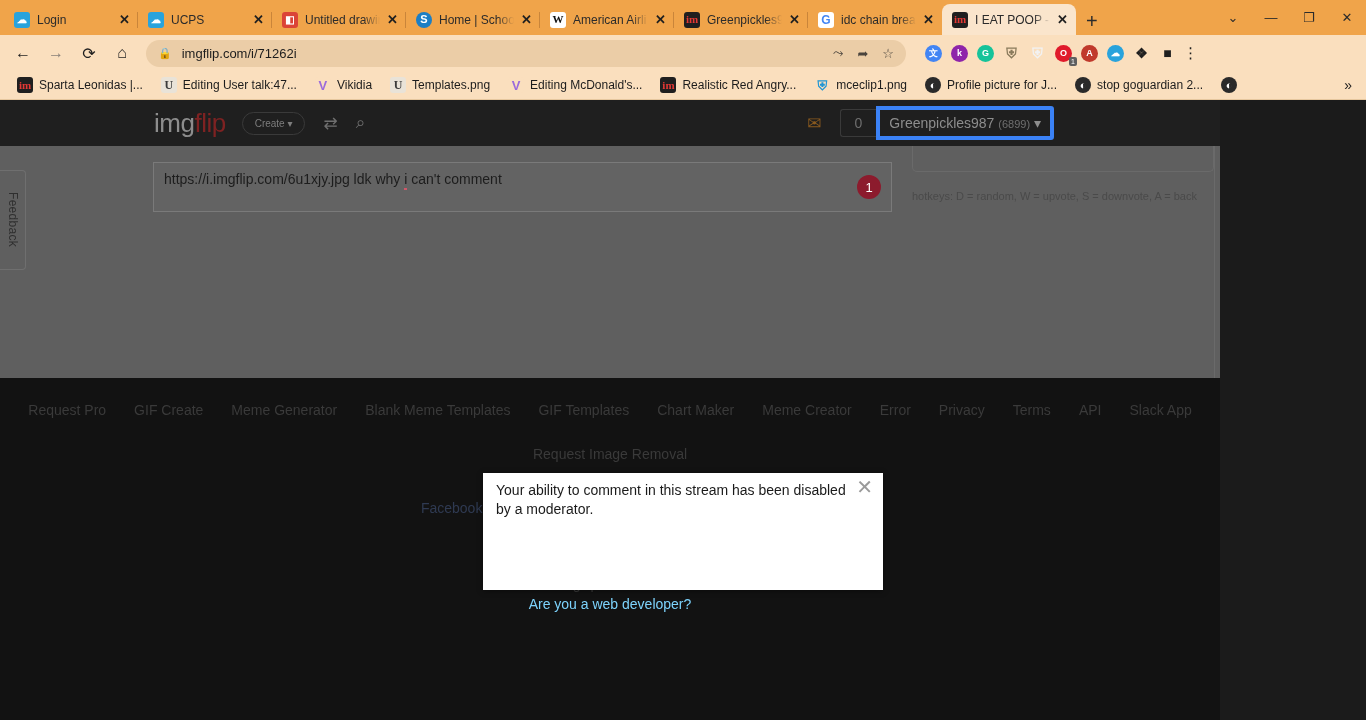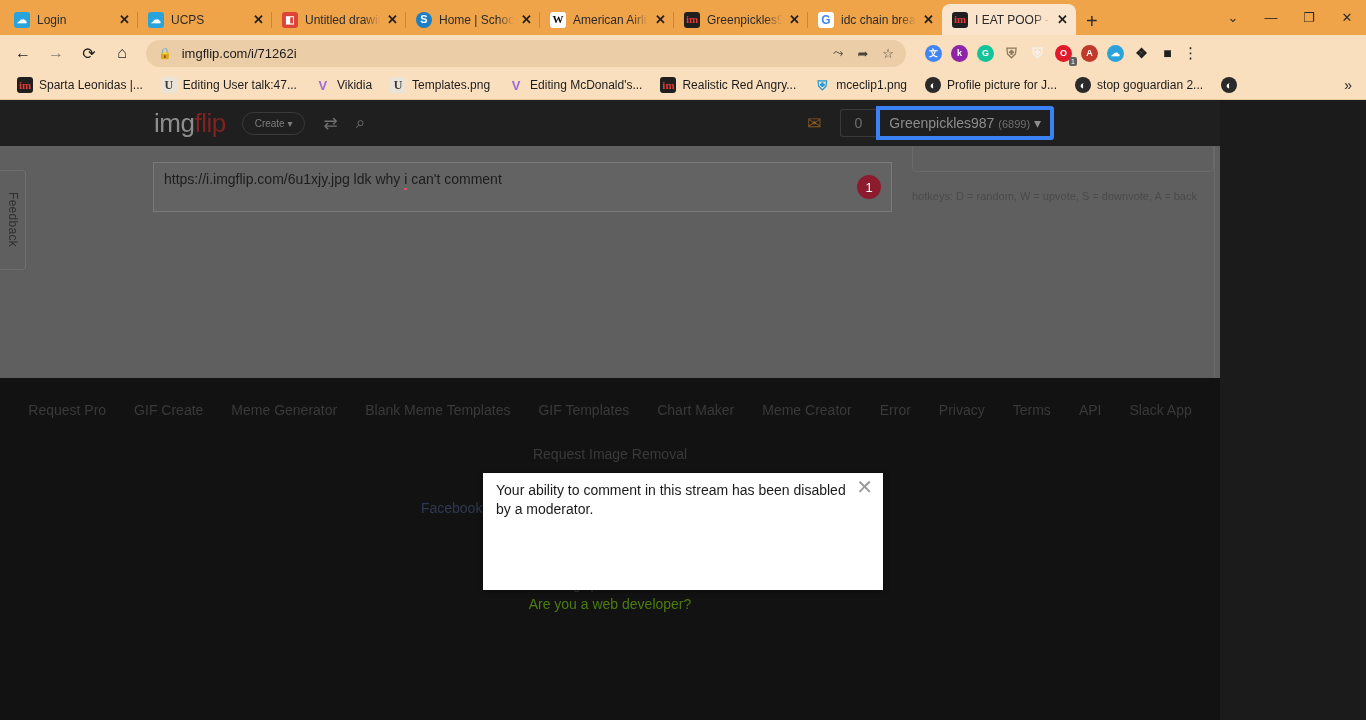--- a/index.html
+++ b/index.html
@@ -188,21 +188,21 @@
   }
   .flinks a { color: #3a3a3a; font-size: 14px; text-decoration: none; }
   .social { display: flex; justify-content: center; gap: 28px; margin-top: 38px; }
   .social a { font-size: 14px; text-decoration: none; }
   .s-fb { color: #2f3a52; }
   .s-tw { color: #1f4a63; }
   .s-an { color: #2c4a22; }
   .s-ce { color: #5a4a1c; }
   .tagline { text-align: center; margin-top: 38px; }
   .tagline div { font-size: 14px; color: #3a3a3a; line-height: 20px; }
-  .tagline .dev { color: #4d7c0f; }
+  .tagline .dev { color: #7dd3fc; }
 
   
   .modal {
     position: absolute; left: 483px; top: 373px; width: 400px; height: 117px;
     background: #ffffff; box-shadow: 0 1px 6px rgba(0,0,0,.4); z-index: 50;
   }
   .modal-close {
     position: absolute; right: 10px; top: 4px; font-size: 20px;
     color: #9a9a9a; line-height: 1; font-weight: 300;
   }

